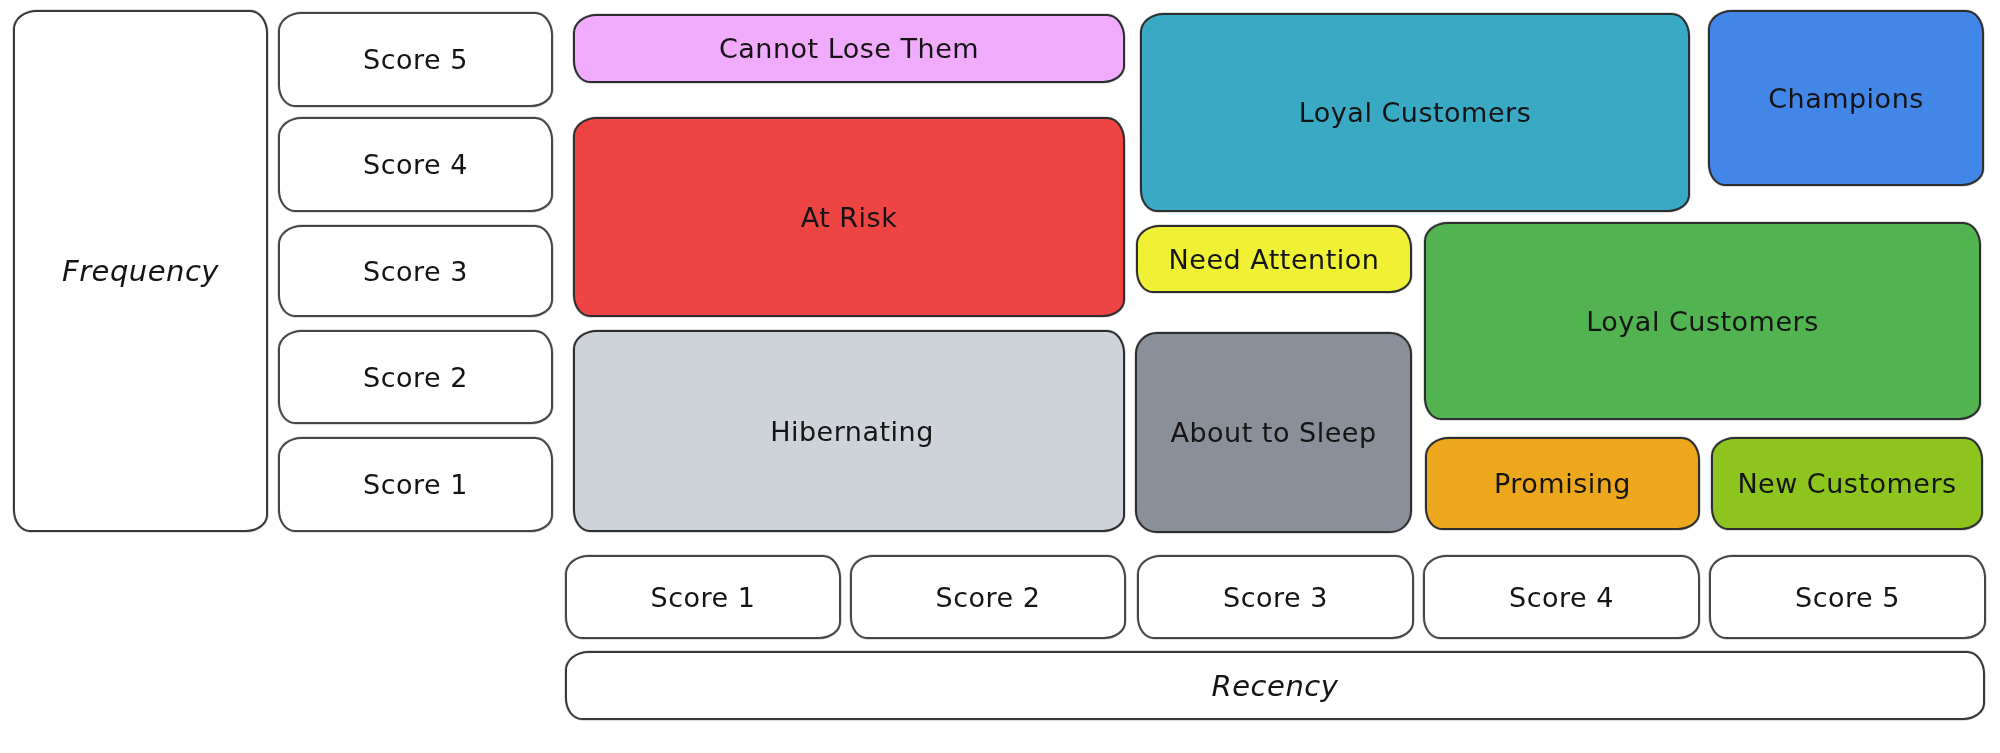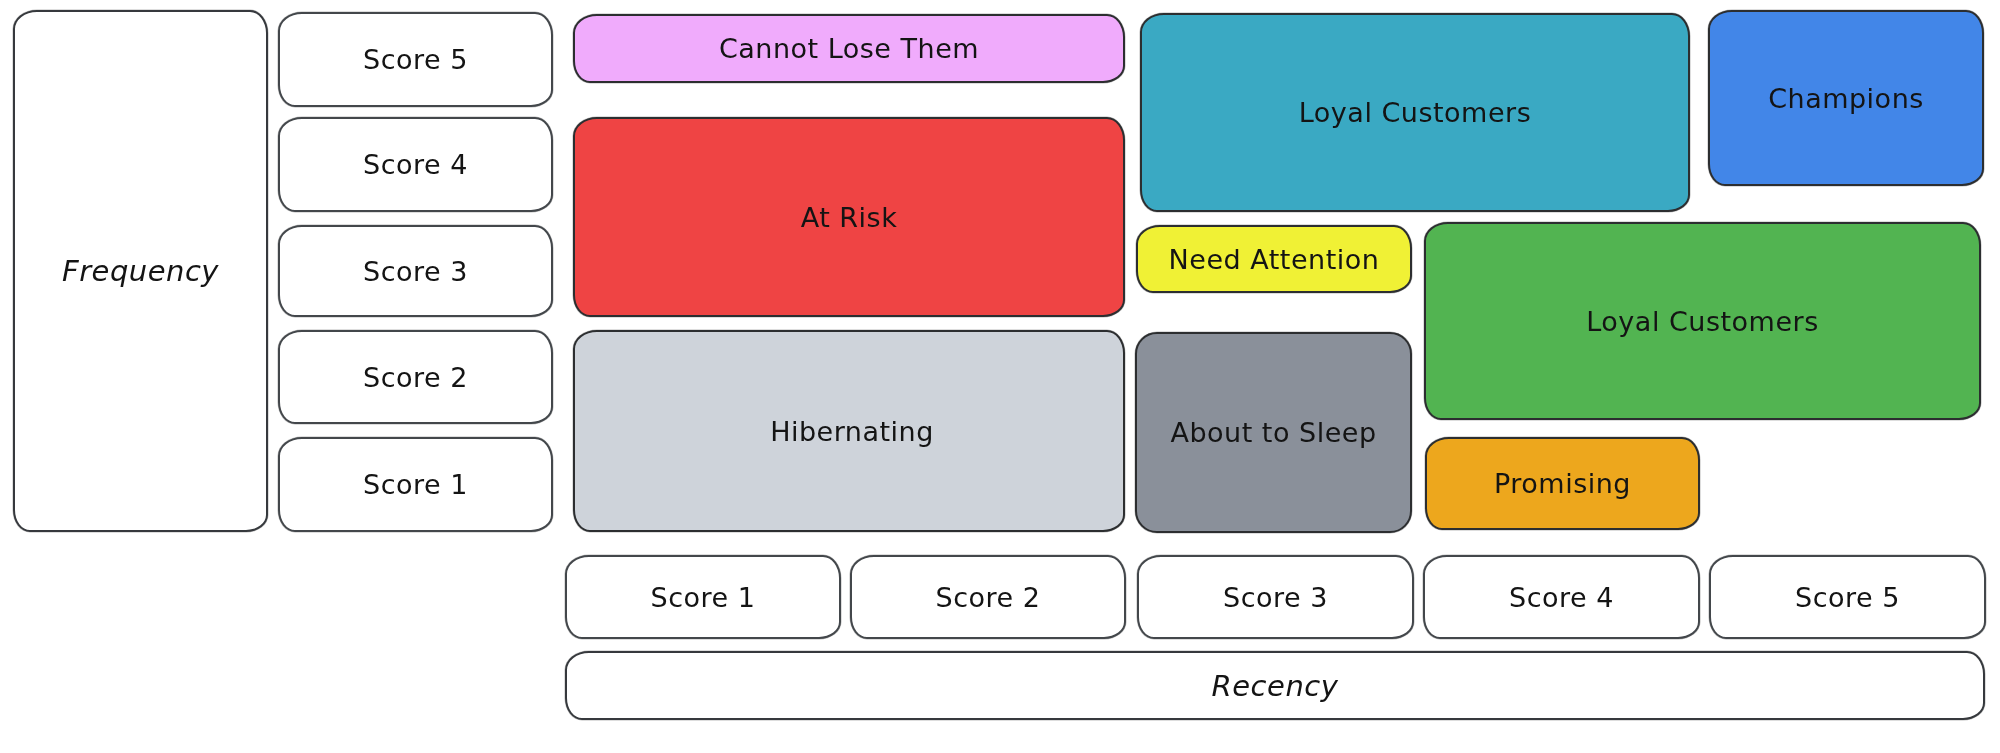--- a/index.html
+++ b/index.html
@@ -68,20 +68,21 @@
   <div class="box segment" style="left: 1708px; top: 10px; width: 276px; height: 176px; background: rgb(66, 134, 232);">Champions</div>
 
   <div class="box segment" style="left: 1136px; top: 225px; width: 276px; height: 68px; background: rgb(240, 241, 53);">Need Attention</div>
 
   <div class="box segment" style="left: 1424px; top: 222px; width: 557px; height: 198px; background: rgb(82, 180, 81);">Loyal Customers</div>
 
   <div class="box segment" style="left: 1135px; top: 332px; width: 277px; height: 201px; background: rgb(138, 144, 154); border-radius: 22px;">About to Sleep</div>
 
   <div class="box segment" style="left: 1425px; top: 437px; width: 275px; height: 93px; background: rgb(237, 167, 29);">Promising</div>
 
+  <div class="box segment" style="left: 1711px; top: 437px; width: 272px; height: 93px; background: rgb(141, 197, 30);">New Customers</div>
 
   <div class="box score" style="left:565px;  top:555px; width:276px; height:84px;">Score 1</div>
   <div class="box score" style="left:850px;  top:555px; width:276px; height:84px;">Score 2</div>
   <div class="box score" style="left:1137px; top:555px; width:277px; height:84px;">Score 3</div>
   <div class="box score" style="left:1423px; top:555px; width:277px; height:84px;">Score 4</div>
   <div class="box score" style="left:1709px; top:555px; width:277px; height:84px;">Score 5</div>
 
   <div class="box axis-label" style="left:565px; top:651px; width:1420px; height:69px;">Recency</div>
 
 </div>

